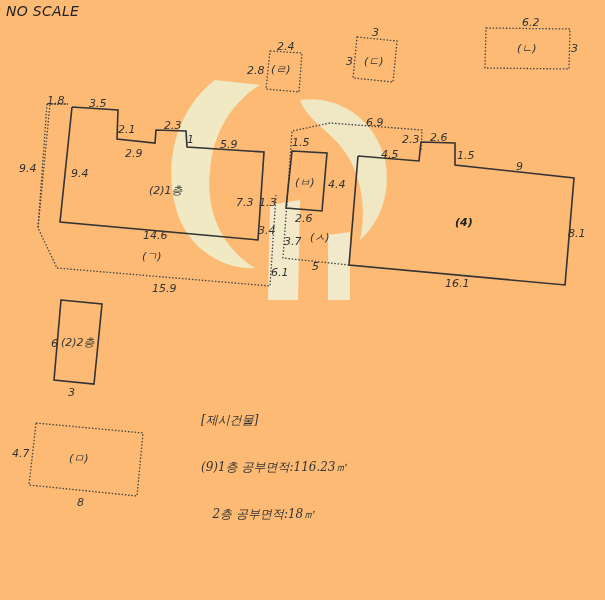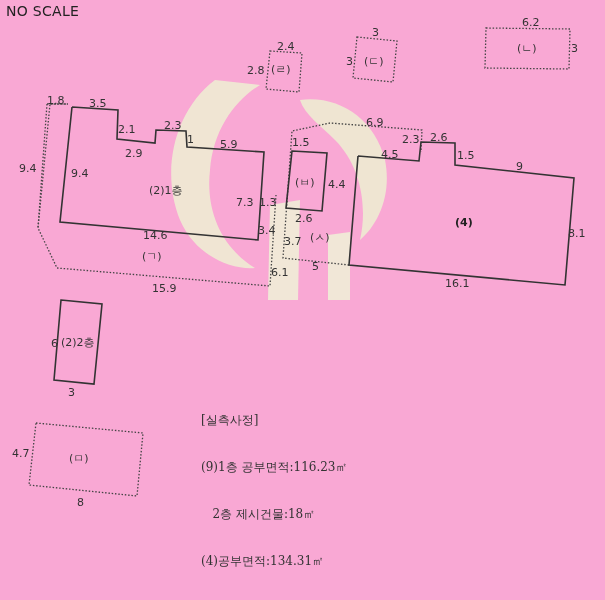--- a/index.html
+++ b/index.html
@@ -1,22 +1,23 @@
 <!DOCTYPE html>
 <html><head>
 <meta charset="utf-8">
 <style>
   html, body { margin: 0; padding: 0; background: #ffffff; }
   #canvas {
     position: relative;
     width: 605px; height: 600px;
     overflow: hidden;
-    background: #f9a8d4;
+    background: #fdba74;
     font-family: "DejaVu Sans", sans-serif;
     color: #222;
+    font-style: italic;
   }
   svg#plan { position: absolute; left: 0; top: 0; width: 605px; height: 600px; }
   .solid { fill: none; stroke: #333; stroke-width: 1.6; }
   .dot { fill: none; stroke: #444; stroke-width: 1.3; stroke-dasharray: 1.5 1.8; }
   .dim { font-family: "DejaVu Sans", sans-serif; font-size: 11px; fill: #333; }
   .lbl { font-family: "DejaVu Sans", sans-serif; font-size: 11px; fill: #333; }
   .lblb { font-family: "DejaVu Sans", sans-serif; font-size: 11px; fill: #222; font-weight: bold; }
   .title {
     position: absolute; left: 6px; top: 3px;
     font-family: "DejaVu Sans", sans-serif; font-size: 14px; color: #222;
@@ -118,24 +119,23 @@
       <text class="lbl" x="364" y="65">(ㄷ)</text>
       <text class="lbl" x="517" y="52">(ㄴ)</text>
       <text class="lbl" x="69" y="462">(ㅁ)</text>
       <text class="lbl" x="295" y="186">(ㅂ)</text>
       <text class="lbl" x="310" y="241">(ㅅ)</text>
       <text class="lblb" x="455" y="226">(4)</text>
     </g>
   </svg>
 
   <div class="legend">
-    <div>[실측사정]</div>
+    <div>[제시건물]</div>
     <div>(9)1층 공부면적:116.23㎡</div>
-    <div>   2층 제시건물:18㎡</div>
-    <div>(4)공부면적:134.31㎡</div>
+    <div>   2층 공부면적:18㎡</div>
     
     
     
     
     
     
     
     
     
   </div>

